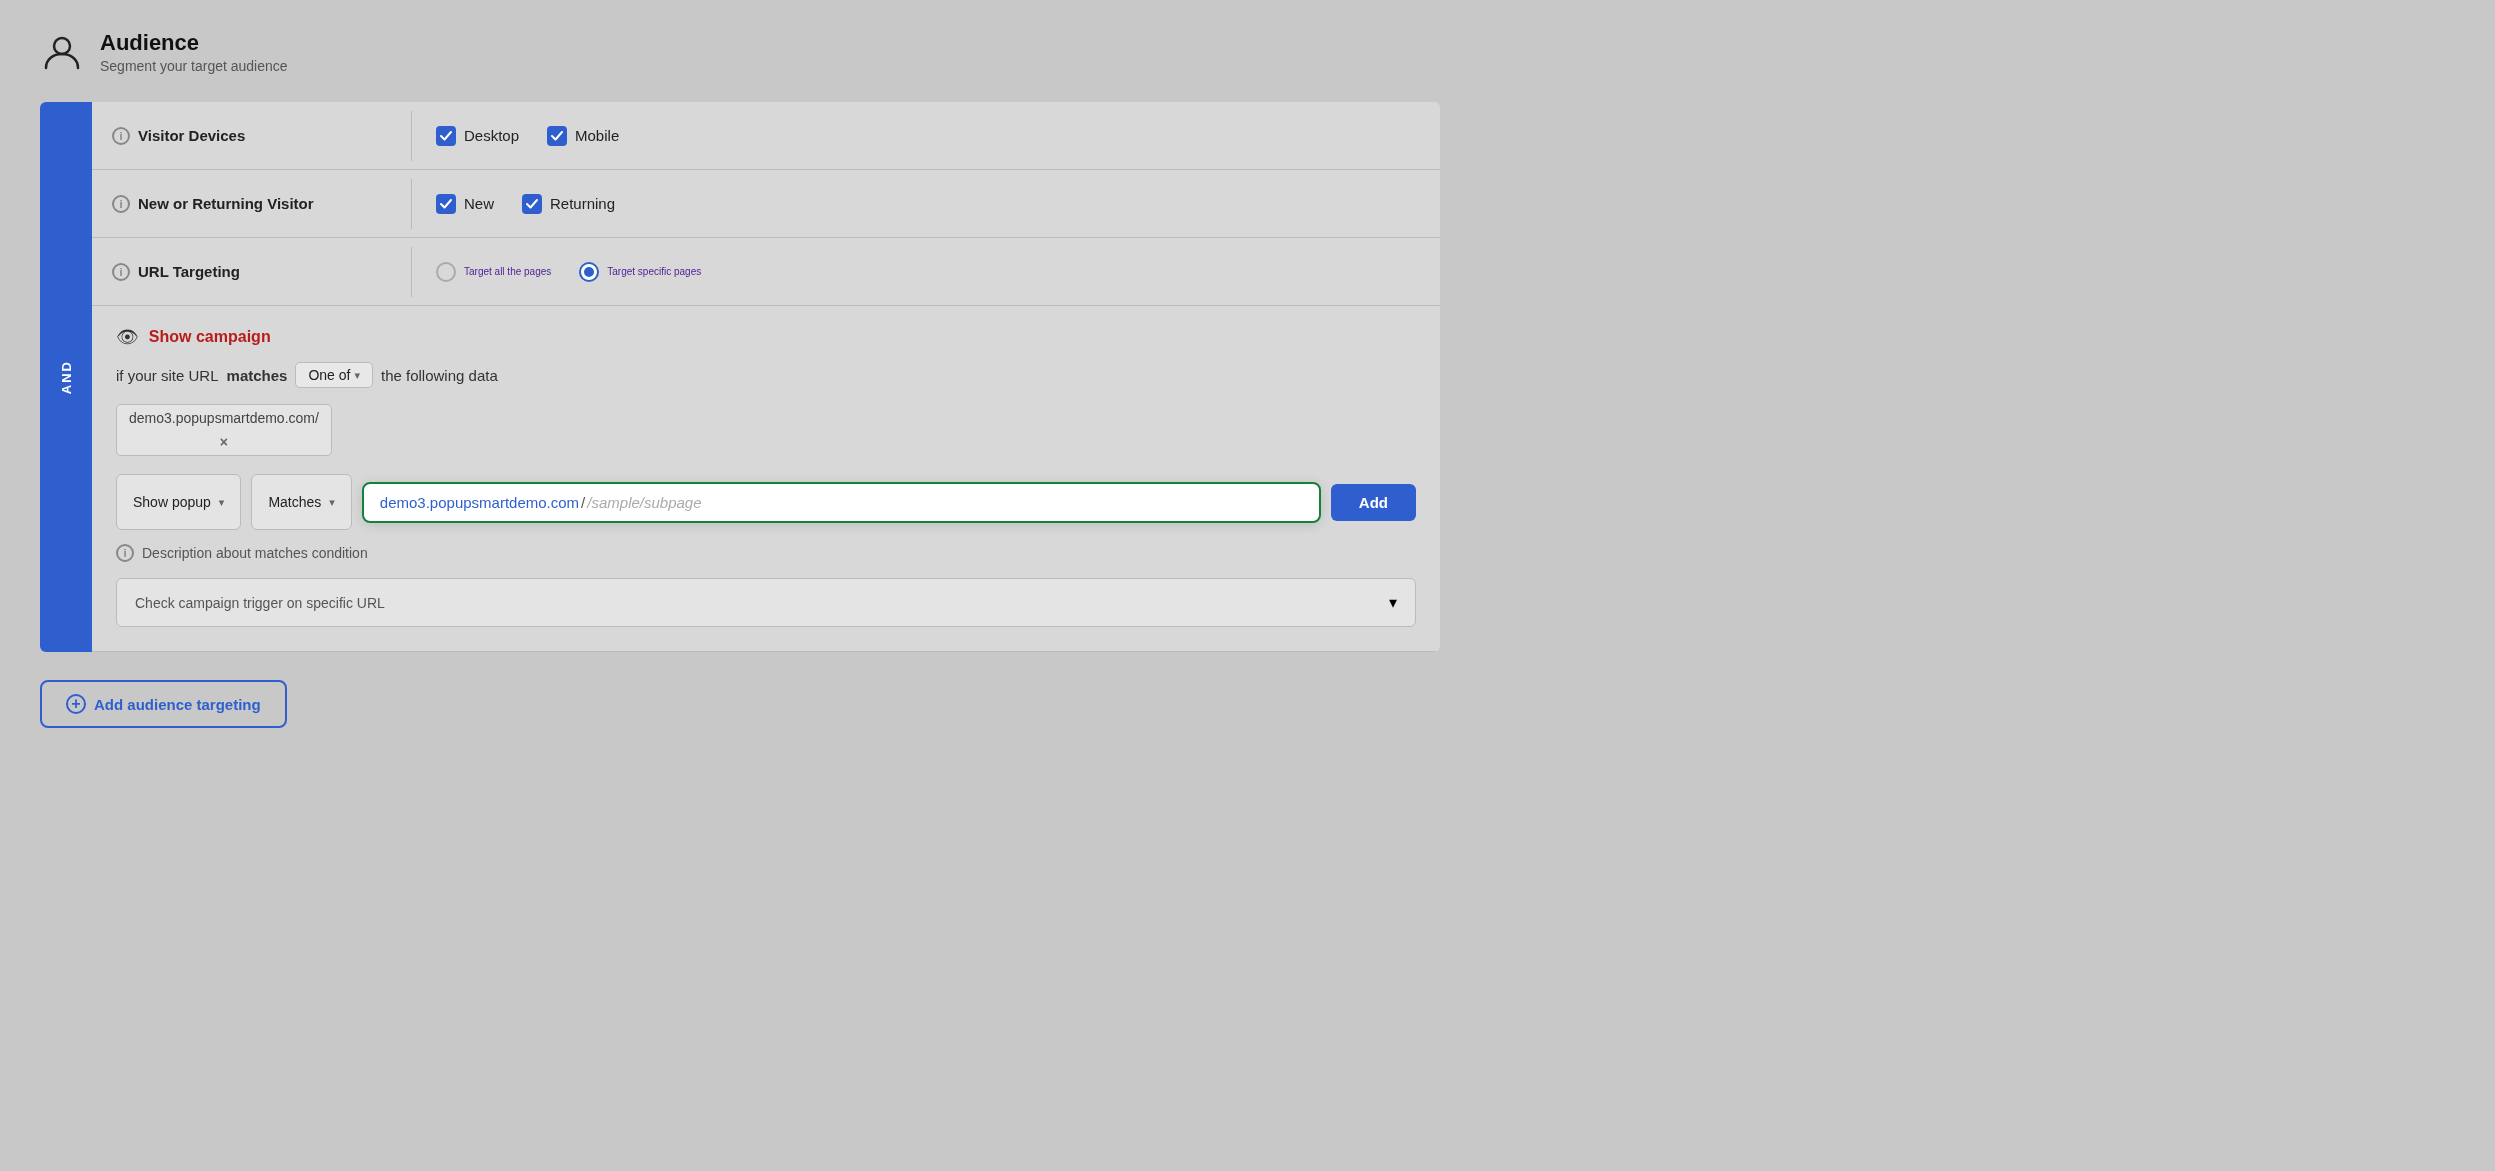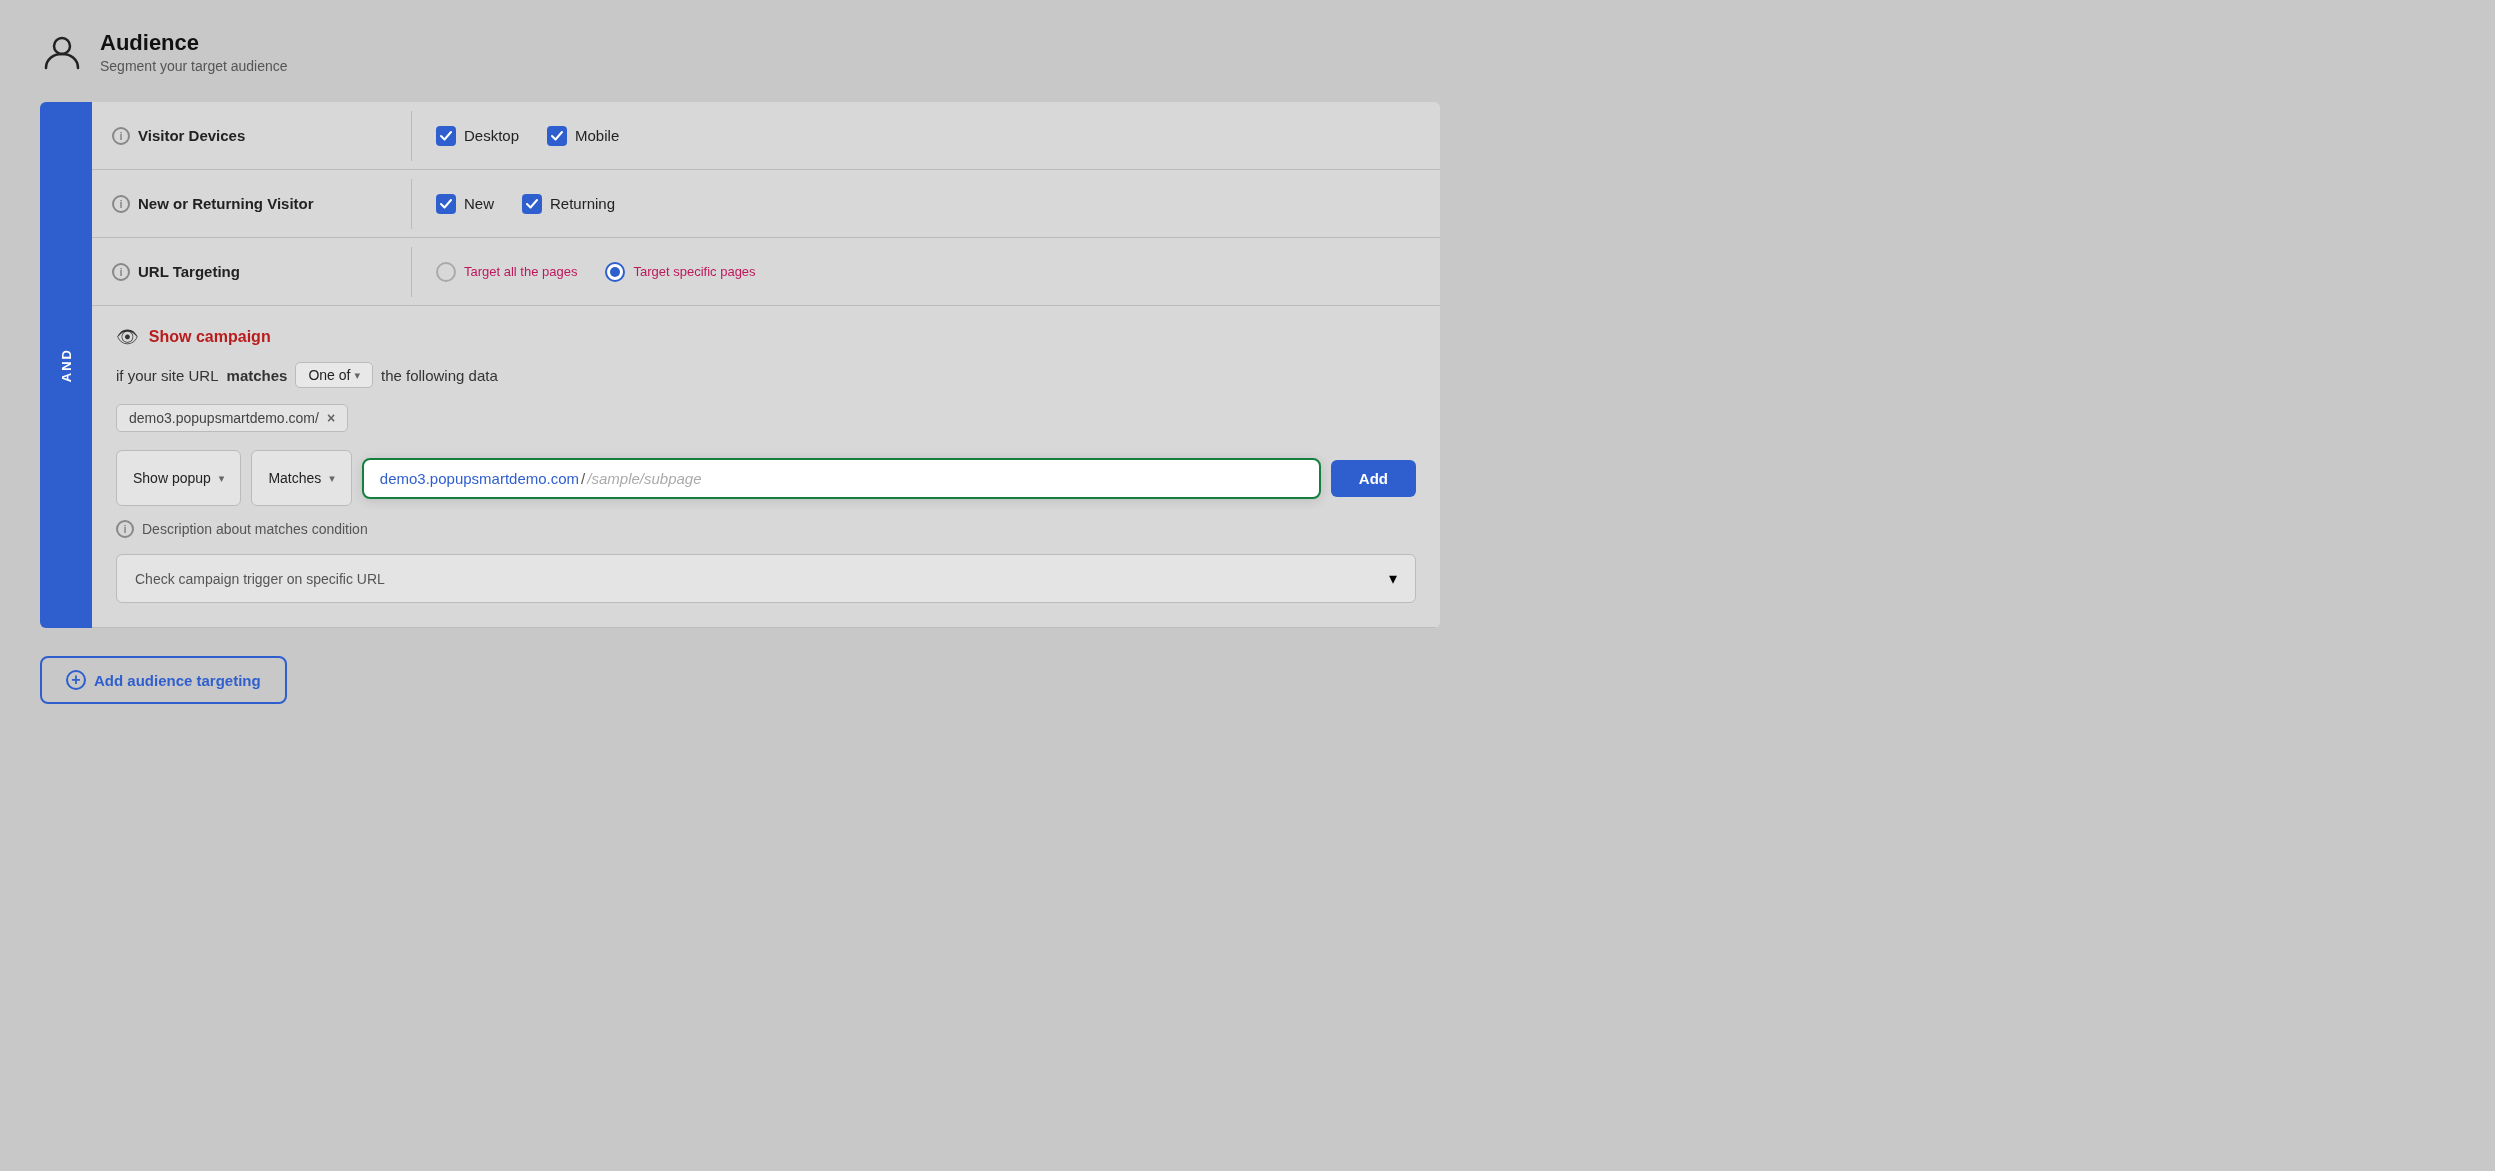--- a/index.html
+++ b/index.html
@@ -163,22 +163,22 @@
       background: #fff;
     }
     .radio-circle.selected::after {
       content: '';
       width: 10px;
       height: 10px;
       border-radius: 50%;
       background: #2f5fcf;
     }
     .radio-label {
-      font-size: 13px;
-      color: #be185d;
+      font-size: 10px;
+      color: #4c1d95;
     }
     .show-campaign-header {
       display: flex;
       align-items: center;
       gap: 10px;
       margin-bottom: 14px;
     }
     .eye-icon {
       font-size: 18px;
       color: #333;
@@ -224,20 +224,21 @@
     .url-tag {
       background: #e4e4e4;
       border: 1px solid #bbb;
       border-radius: 5px;
       padding: 5px 12px;
       font-size: 14px;
       color: #444;
       display: flex;
       align-items: center;
       gap: 8px;
+      flex-direction: column;
     }
     .tag-close {
       cursor: pointer;
       color: #666;
       font-size: 14px;
       font-weight: 700;
     }
     .input-row {
       display: flex;
       align-items: center;

